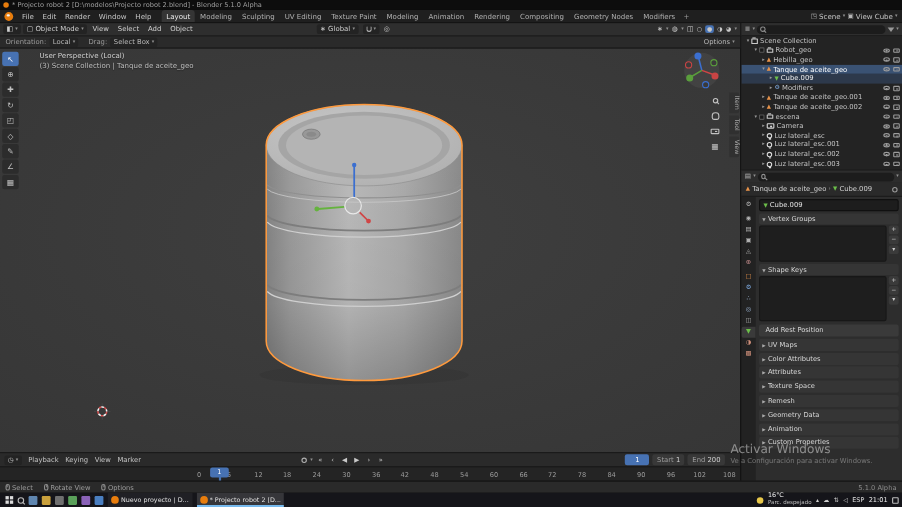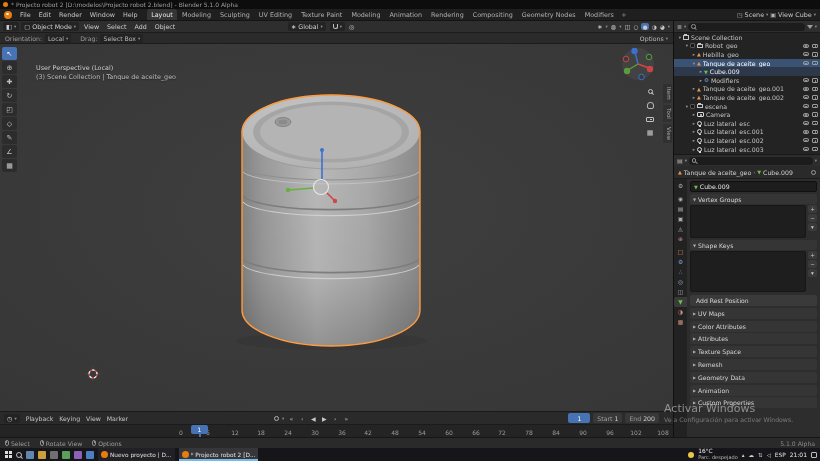--- a/index.html
+++ b/index.html
@@ -36,21 +36,21 @@
 
 .tools{height:11px;background:#2a2a2a;border-bottom:1px solid #1c1c1c;display:flex;align-items:center;gap:3px;padding:0 5px;font-size:6.2px;color:#b9b9b9;position:relative;z-index:5;}
 .lbl{color:#9b9b9b;}
 .tools-right{position:absolute;right:5px;display:flex;gap:2px;align-items:center;}
 
 .viewport{position:relative;height:367px;background:#3a3a3a;overflow:hidden;}
 .viewport svg.scene{position:absolute;left:0;top:0;}
 .vtoolbar{position:absolute;left:2px;top:3px;display:flex;flex-direction:column;gap:1px;z-index:6;}
 .vtool{width:15px;height:13px;background:#2c2c2c;border-radius:2px;display:flex;align-items:center;justify-content:center;font-size:7px;color:#c0c0c0;}
 .vtool.active{background:#4772b3;color:#fff;}
-.vp-text{position:absolute;left:36px;top:3px;font-size:6.4px;color:#d4d4d4;line-height:9px;z-index:6;text-shadow:0 1px 1px rgba(0,0,0,.45);white-space:nowrap;margin-top:17px;}
+.vp-text{position:absolute;left:36px;top:3px;font-size:6.4px;color:#d4d4d4;line-height:9px;z-index:6;text-shadow:0 1px 1px rgba(0,0,0,.45);white-space:nowrap;}
 .vp-text .l2{color:#bdbdbd;}
 .navgizmo{position:absolute;left:620px;top:2px;z-index:6;}
 .vicons{position:absolute;left:644px;top:42px;display:flex;flex-direction:column;gap:4px;z-index:6;}
 .vicon{width:12px;height:10px;display:flex;align-items:center;justify-content:center;}
 .ic-mag{width:5px;height:5px;border:1px solid #c2c2c2;border-radius:50%;position:relative;}
 .ic-mag::after{content:'';position:absolute;width:3px;height:1px;background:#c2c2c2;transform:rotate(45deg);right:-2.4px;bottom:-1px;}
 .ic-hand{width:7px;height:7px;border:1px solid #c2c2c2;border-radius:45% 45% 30% 30%;}
 .ic-camv{width:8px;height:5px;border:1px solid #c2c2c2;border-radius:1px;position:relative;}
 .ic-camv::after{content:'';position:absolute;right:1px;top:1px;width:2px;height:1.5px;background:#c2c2c2;}
 .ic-grid{font-size:7px;color:#c2c2c2;line-height:7px;}

